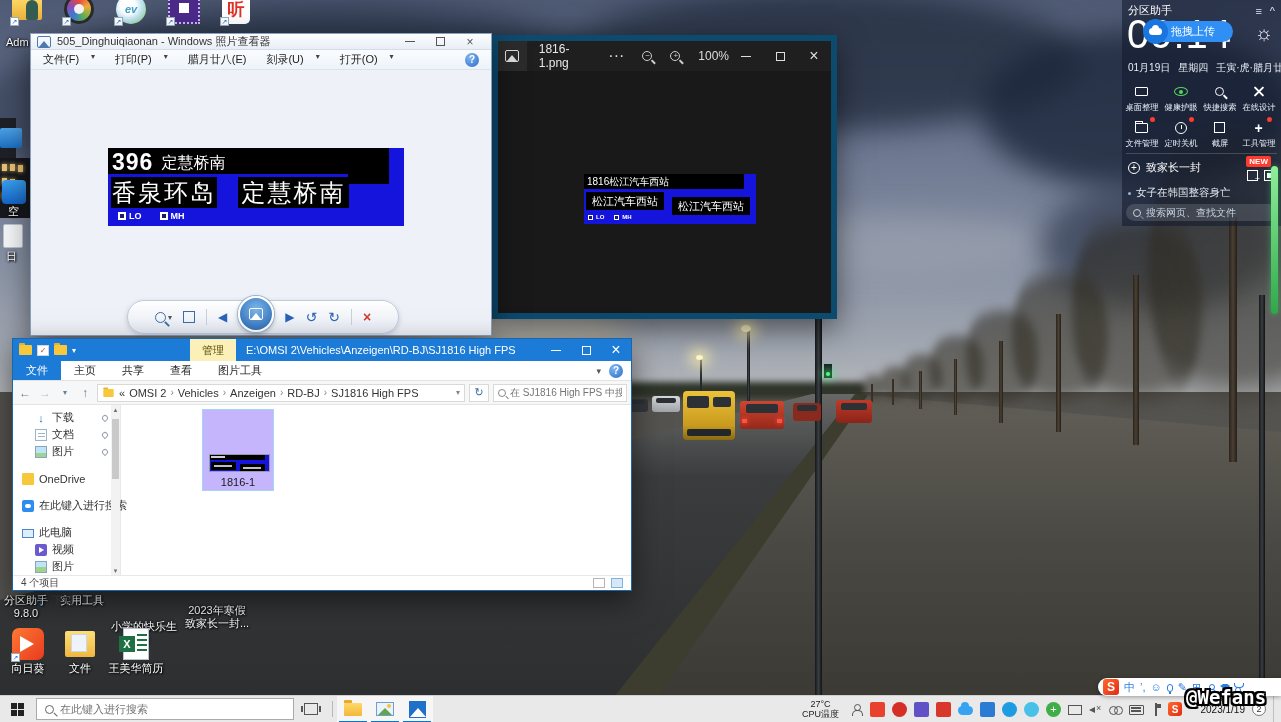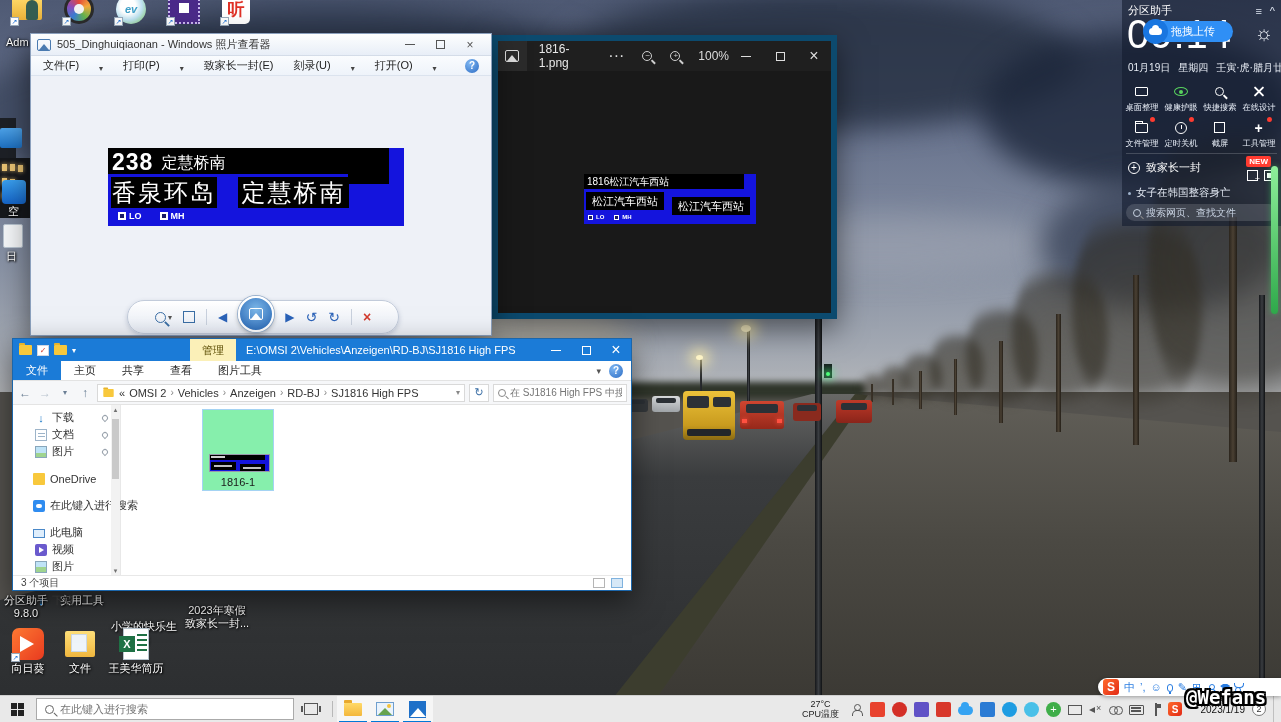--- a/index.html
+++ b/index.html
@@ -22,25 +22,25 @@
 .carwin{position:absolute;background:#2c3136;border-radius:2px}
 .bldg{position:absolute;background:#16181c}
 .bwin{position:absolute;background:#e8c272;box-shadow:0 0 4px rgba(255,210,120,.8)}
 
 .win{position:absolute;box-shadow:0 10px 28px rgba(0,0,0,.5)}
 .wc{display:flex;align-items:center;justify-content:center;cursor:default}
 .wc .bar{width:10px;height:1px;background:currentColor;display:block}
 .wc .box{width:9px;height:9px;border:1px solid currentColor;display:block}
 
 #pv{left:30px;top:33px;width:462px;height:303px;background:#eef1f7;border:1px solid #8ba0bd}
-#pv .tb{height:22px;background:linear-gradient(180deg,#fdfefe,#e8eef7);display:flex;align-items:center;padding:0 6px;border-bottom:1px solid #d4dce8}
+#pv .tb{height:16px;background:linear-gradient(180deg,#fdfefe,#e8eef7);display:flex;align-items:center;padding:0 6px;border-bottom:1px solid #d4dce8}
 #pv .tb .ttl{font-size:11px;color:#333;margin-left:6px;flex:1}
 #pv .tb .wc{width:30px;height:18px;color:#555;font-size:12px}
 #pv .menu{height:20px;background:linear-gradient(180deg,#fafcfe,#eef3fa);display:flex;align-items:center;gap:20px;padding:0 12px;font-size:11px;color:#222;border-bottom:1px solid #dbe3ee}
-#pv .menu .mi{display:flex;gap:20px;align-items:flex-end;cursor:default}
+#pv .menu .mi{display:flex;gap:12px;align-items:flex-start;cursor:default}
 #pv .menu .caret{font-size:8px;color:#444}
 .helpbtn{width:14px;height:14px;border-radius:50%;background:radial-gradient(circle at 35% 30%,#7fb7f2,#2c6cc4);color:#fff;font-size:10px;font-weight:bold;display:flex;align-items:center;justify-content:center}
 
 #sign1{position:absolute;left:77px;top:114px;width:296px;height:78px;background:#1414dd}
 #sign1 .bar{position:absolute;left:0;top:0;width:281px;height:26px;background:#000;color:#fff;display:flex;align-items:flex-end;padding:0 0 1px 4px;gap:8px}
 #sign1 .route{font-size:23px;font-weight:bold;line-height:22px;letter-spacing:1px}
 #sign1 .hd{font-size:16px;line-height:20px}
 #sign1 .step{position:absolute;left:240px;top:24px;width:41px;height:12px;background:#000}
 #sign1 .bx{position:absolute;top:29px;height:31px;background:#000;color:#fff;font-size:24px;line-height:31px;text-align:center;letter-spacing:2px}
 #sign1 .tags{position:absolute;left:10px;top:63px;display:flex;gap:18px;align-items:center}
@@ -85,41 +85,41 @@
 #ex .crumbbox{height:18px;flex:0 0 368px;background:#fff;border:1px solid #d9d9d9;display:flex;align-items:center;font-size:11px;color:#333;padding:0 4px;gap:4px}
 #ex .crumbbox .sep{color:#888;font-size:10px}
 #ex .refresh{width:20px;height:18px;background:#fff;border:1px solid #d9d9d9;display:flex;align-items:center;justify-content:center;color:#3a6ea5;font-size:11px}
 #ex .search{height:18px;flex:1;background:#fff;border:1px solid #d9d9d9;display:flex;align-items:center;padding:0 4px;gap:4px}
 #ex .search input{border:0;outline:0;font-size:10px;width:100%;color:#444}
 .smag{width:8px;height:8px;border:1.3px solid #888;border-radius:50%;position:relative;flex:0 0 auto}
 .smag:after{content:"";position:absolute;width:4px;height:1.3px;background:#888;left:6px;top:7px;transform:rotate(45deg)}
 #ex .body{position:absolute;top:66px;left:0;right:0;bottom:15px;display:flex}
 #ex .nav{width:108px;border-right:1px solid #e8e8e8;position:relative;padding-top:4px;font-size:11px;color:#333}
 .nitem{display:flex;align-items:center;gap:5px;height:17px;padding-left:22px;position:relative}
-.nitem.g{padding-left:20px}
+.nitem.g{padding-left:9px}
 .nitem .pin{margin-left:auto;margin-right:12px;width:6px;height:6px;border:1.4px solid #9aa3ad;border-radius:50% 50% 50% 0;transform:rotate(-45deg)}
 .ni{width:12px;height:12px;flex:0 0 auto;position:relative}
 .ni.dl{color:#1574c4;font-weight:bold;font-size:11px;line-height:12px;text-align:center}
 .ni.doc{background:#fff;border:1px solid #9db4c9}
 .ni.doc:before{content:"";position:absolute;left:2px;top:3px;width:7px;height:1px;background:#9db4c9;box-shadow:0 3px #9db4c9}
 .ni.img{background:linear-gradient(180deg,#bfe3f7 55%,#9fd48f 55%);border:1px solid #88a6bb}
 .ni.fold{background:#f8c83c;border-radius:1px}
 .ni.baidu{background:#2f8cf0;border-radius:2px}
 .ni.baidu:before{content:"";position:absolute;left:3px;top:4px;width:6px;height:4px;background:#fff;border-radius:2px}
 .ni.pc{border:1px solid #4a88c8;background:#dfeefc;height:9px;margin-top:1px}
 .ni.vid{background:#6a5acd;border-radius:2px}
 .ni.vid:before{content:"";position:absolute;left:4px;top:3px;border-left:5px solid #fff;border-top:3px solid transparent;border-bottom:3px solid transparent}
 #ex .scroll{position:absolute;right:0;top:0;bottom:0;width:9px;background:#f2f2f2}
 #ex .scroll .thumb{position:absolute;left:1px;width:7px;top:14px;height:60px;background:#c9c9c9}
 #ex .scroll .ar{position:absolute;left:0;width:9px;height:9px;color:#707070;font-size:7px;line-height:9px;text-align:center}
 #ex .files{flex:1;position:relative}
 .tile{position:absolute;width:72px;height:82px;top:4px}
 .tile .thumbimg{position:absolute;left:6px;top:44px;width:61px;height:18px;background:#1414dd;border:1px solid #99a;overflow:hidden}
 .tile .lab{position:absolute;left:0;right:0;top:66px;text-align:center;font-size:11px;color:#1b1b1b}
-.tile.sel{background:#86efac;border:1px solid #a4d3f3}
+.tile.sel{background:#c4b5fd;border:1px solid #a4d3f3}
 .mini-bar{position:absolute;left:0;top:0;width:55px;height:5px;background:#000}
 .mini-bar i{position:absolute;left:1px;top:1px;width:14px;height:2px;background:#cfcfcf}
 .mini-b1{position:absolute;left:1px;top:7px;width:25px;height:8px;background:#000}
 .mini-b2{position:absolute;left:30px;top:9px;width:25px;height:8px;background:#000}
 .mini-b1 i,.mini-b2 i{position:absolute;left:3px;top:3px;width:18px;height:2px;background:#bfbfbf}
 .mini-tags{position:absolute;left:2px;top:16px;width:12px;height:2px;background:#dfe3ff}
 #ex .status{position:absolute;left:0;right:0;bottom:0;height:15px;border-top:1px solid #e8e8e8;background:#fff;display:flex;align-items:center;font-size:10px;color:#444;padding:0 8px}
 .vtog{width:12px;height:10px;border:1px solid #b5b5b5;margin-left:6px;position:relative}
 .vtog.active{background:#d6e8f7;border-color:#7fb2de}
 
@@ -563,35 +563,35 @@
     <div class="menu">
       <span class="mi">
           <span>文件(F)</span>
           <span class="caret">▾</span>
         </span>
       <span class="mi">
           <span>打印(P)</span>
           <span class="caret">▾</span>
         </span>
       <span class="mi">
-          <span>致家长一封(E)</span>
+          <span>腊月廿八(E)</span>
         </span>
       <span class="mi">
           <span>刻录(U)</span>
           <span class="caret">▾</span>
         </span>
       <span class="mi">
           <span>打开(O)</span>
           <span class="caret">▾</span>
         </span>
       <span class="helpbtn" style="margin-left:auto">?</span>
     </div>
     <div id="sign1">
       <div class="bar">
-        <span class="route">238</span>
+        <span class="route">396</span>
         <span class="hd">定慧桥南</span>
       </div>
       <div class="step"></div>
       <div class="bx" style="left:3px;width:106px">香泉环岛</div>
       <div class="bx" style="left:130px;width:111px">定慧桥南</div>
       <div class="tags">
         <span class="tag">
             <span class="cb"></span>
             <span>LO</span>
           </span>
@@ -739,21 +739,21 @@
               <span class="mini-b2">
                 <i></i>
               </span>
               <span class="mini-tags"></span>
             </span>
           <span class="lab">1816-1</span>
         </div>
       </div>
     </div>
     <div class="status">
-      <span>3 个项目</span>
+      <span>4 个项目</span>
       <span style="margin-left:auto;display:flex">
         <span class="vtog"></span>
         <span class="vtog active"></span>
       </span>
     </div>
   </div>
 
   <div id="sg" class="abs">
     <span class="sgS">S</span>
     <span class="it">中</span>

